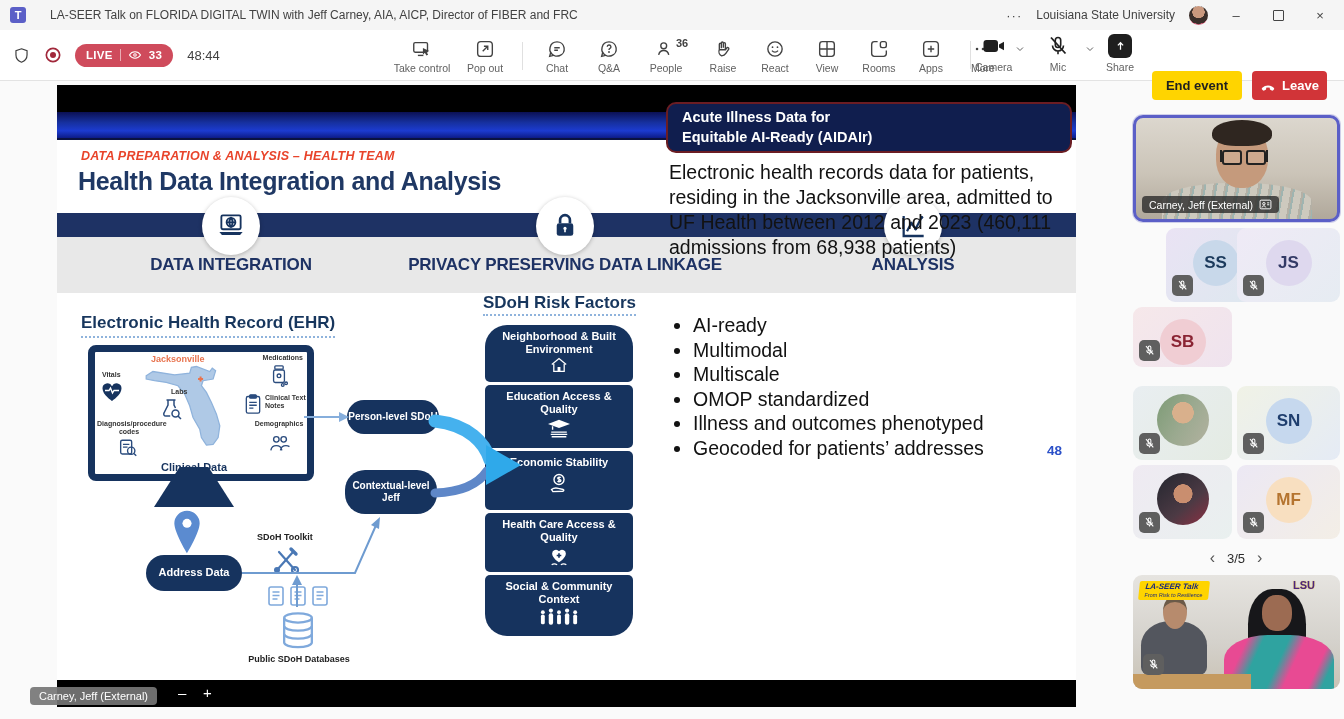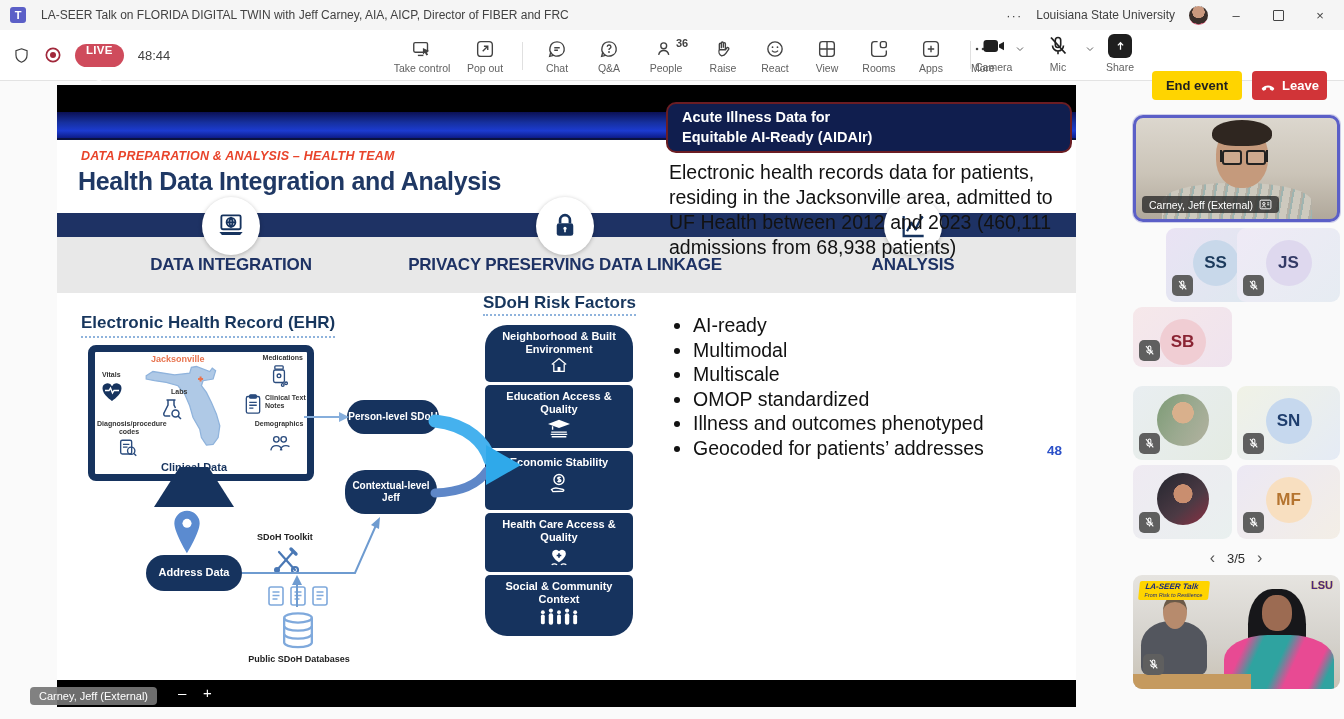--- a/index.html
+++ b/index.html
@@ -4,34 +4,34 @@
 <style>
   html,body{margin:0;padding:0;background:#e9e9e9;}
   #root{position:relative;width:1344px;height:719px;background:#fafafa;overflow:hidden;
         font-family:"Liberation Sans",sans-serif;-webkit-font-smoothing:antialiased;}
   svg{display:block}
   
   .tb{position:absolute;left:0;top:0;width:1344px;height:30px;background:#f5f5f5;border-bottom:1px solid #e4e4e4;
       display:flex;align-items:center;}
   .teams-logo{width:16px;height:16px;margin-left:10px;background:#5B5FC7;border-radius:3px;color:#fff;
       font-size:11px;font-weight:bold;display:flex;align-items:center;justify-content:center;}
-  .tb-title{margin-left:15px;font-size:12px;color:#424242;}
+  .tb-title{margin-left:24px;font-size:12px;color:#424242;}
   .tb-right{margin-left:auto;display:flex;align-items:center;gap:14px;padding-right:10px;}
   .tb-dots{font-size:13px;color:#424242;letter-spacing:1px;cursor:default;}
   .tb-acct{font-size:12px;color:#424242;}
   .tb-avatar{width:19px;height:19px;border-radius:50%;
       background:radial-gradient(circle at 50% 32%,#c9987e 0 38%,#3a2e2a 39% 72%,#c75b74 73%);}
   .winbtn{width:28px;height:22px;display:flex;align-items:center;justify-content:center;color:#444;font-size:13px;}
   .box-ic{width:9px;height:9px;border:1px solid #444;border-radius:1px;}
   
   .tool{position:absolute;left:0;top:30px;width:1344px;height:50px;background:#fff;border-bottom:1px solid #e3e3e3;}
   .tool-left{position:absolute;left:12px;top:0;height:50px;display:flex;align-items:center;gap:12px;}
   .ic-shield{color:#3d3d3d}
   .ic-rec{color:#A1283B}
-  .live{display:flex;align-items:center;gap:7px;background:#CF4B5C;border-radius:12px;height:23px;padding:0 11px;color:#fff;flex-direction:column;}
+  .live{display:flex;align-items:center;gap:7px;background:#CF4B5C;border-radius:12px;height:23px;padding:0 11px;color:#fff;}
   .live b{font-size:11.5px;font-weight:bold;letter-spacing:.3px;}
   .live .sep{width:1px;height:12px;background:rgba(255,255,255,.55);}
   .timer{font-size:13px;color:#424242;margin-left:2px;}
   .tool-center{position:absolute;left:388px;top:3px;height:46px;display:flex;align-items:center;}
   .tcb{display:flex;flex-direction:column;align-items:center;justify-content:center;min-width:46px;padding:0 3px;cursor:pointer;color:#424242;}
   .tcb-lb{font-size:10.5px;color:#616161;margin-top:2px;white-space:nowrap;}
   .tcb-ic{position:relative}
   .ppl-count{position:absolute;left:21px;top:-1px;font-size:11px;font-weight:bold;color:#424242;}
   .vdiv{width:1px;height:28px;background:#e0e0e0;margin:0 8px;}
   .grp{position:absolute;top:4px;display:flex;flex-direction:column;align-items:center;color:#1f1f1f;cursor:pointer;}
@@ -110,21 +110,21 @@
   .room-man-head{position:absolute;left:30px;bottom:60px;width:24px;height:27px;background:#b78b6d;border-radius:50%;
       border-top:7px solid #6b5a48;}
   .room-woman-hair{position:absolute;right:34px;bottom:16px;width:58px;height:84px;background:#17171a;border-radius:42% 42% 12% 12%;}
   .room-woman-face{position:absolute;right:48px;bottom:58px;width:30px;height:36px;background:#9c6b52;border-radius:46%;}
   .room-scarf{position:absolute;right:6px;bottom:-8px;width:110px;height:62px;border-radius:40% 40% 0 0;
       background:linear-gradient(115deg,#e84a93 0 18%,#2fa3a0 30% 48%,#e84a93 60% 78%,#2fa3a0 88%);}
   .room-table{position:absolute;left:0;bottom:0;width:118px;height:15px;background:#c59a5f;}
   .room-banner{position:absolute;left:6px;top:6px;background:#FFD400;border-radius:2px;padding:2px 6px;transform:skewX(-6deg);}
   .room-banner .l1{font-size:8px;font-weight:bold;font-style:italic;color:#1E2A78;line-height:1.1;}
   .room-banner .l2{font-size:5.5px;color:#1E2A78;line-height:1.2;}
-  .room-logo{position:absolute;right:7px;top:4px;font-size:11px;font-weight:bold;color:#4B2583;text-shadow:0 0 1px #F5C400;text-align:center;}
+  .room-logo{position:absolute;right:25px;top:4px;font-size:11px;font-weight:bold;color:#4B2583;text-shadow:0 0 1px #F5C400;text-align:center;}
 </style>
 </head>
 <body>
 
 <div id="root">
 
   <div class="tb">
     <div class="teams-logo">T</div>
     <div class="tb-title">LA-SEER Talk on FLORIDA DIGITAL TWIN with Jeff Carney, AIA, AICP, Director of FIBER and FRC</div>
     <div class="tb-right">

